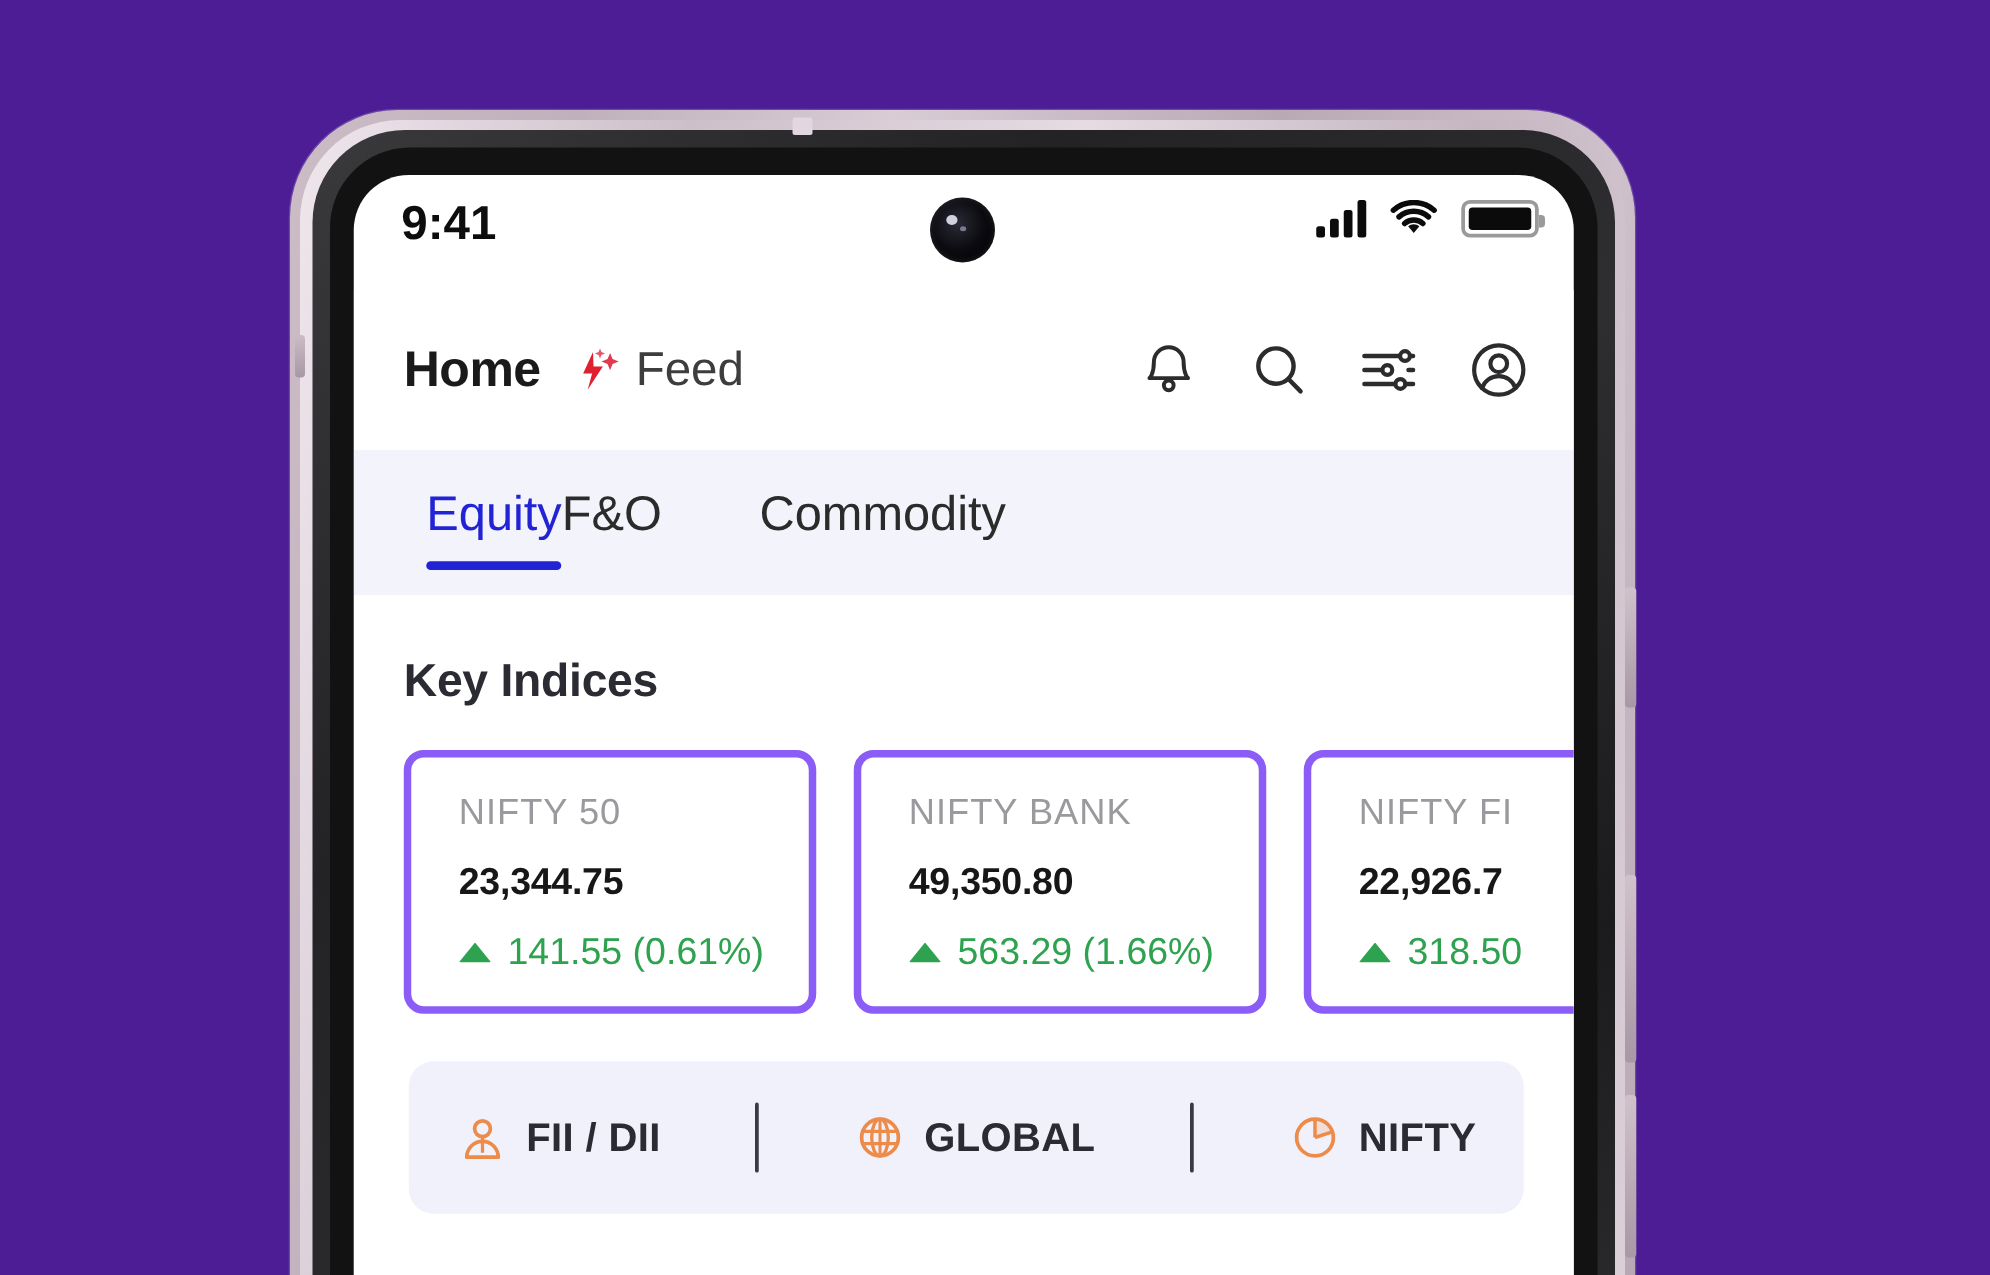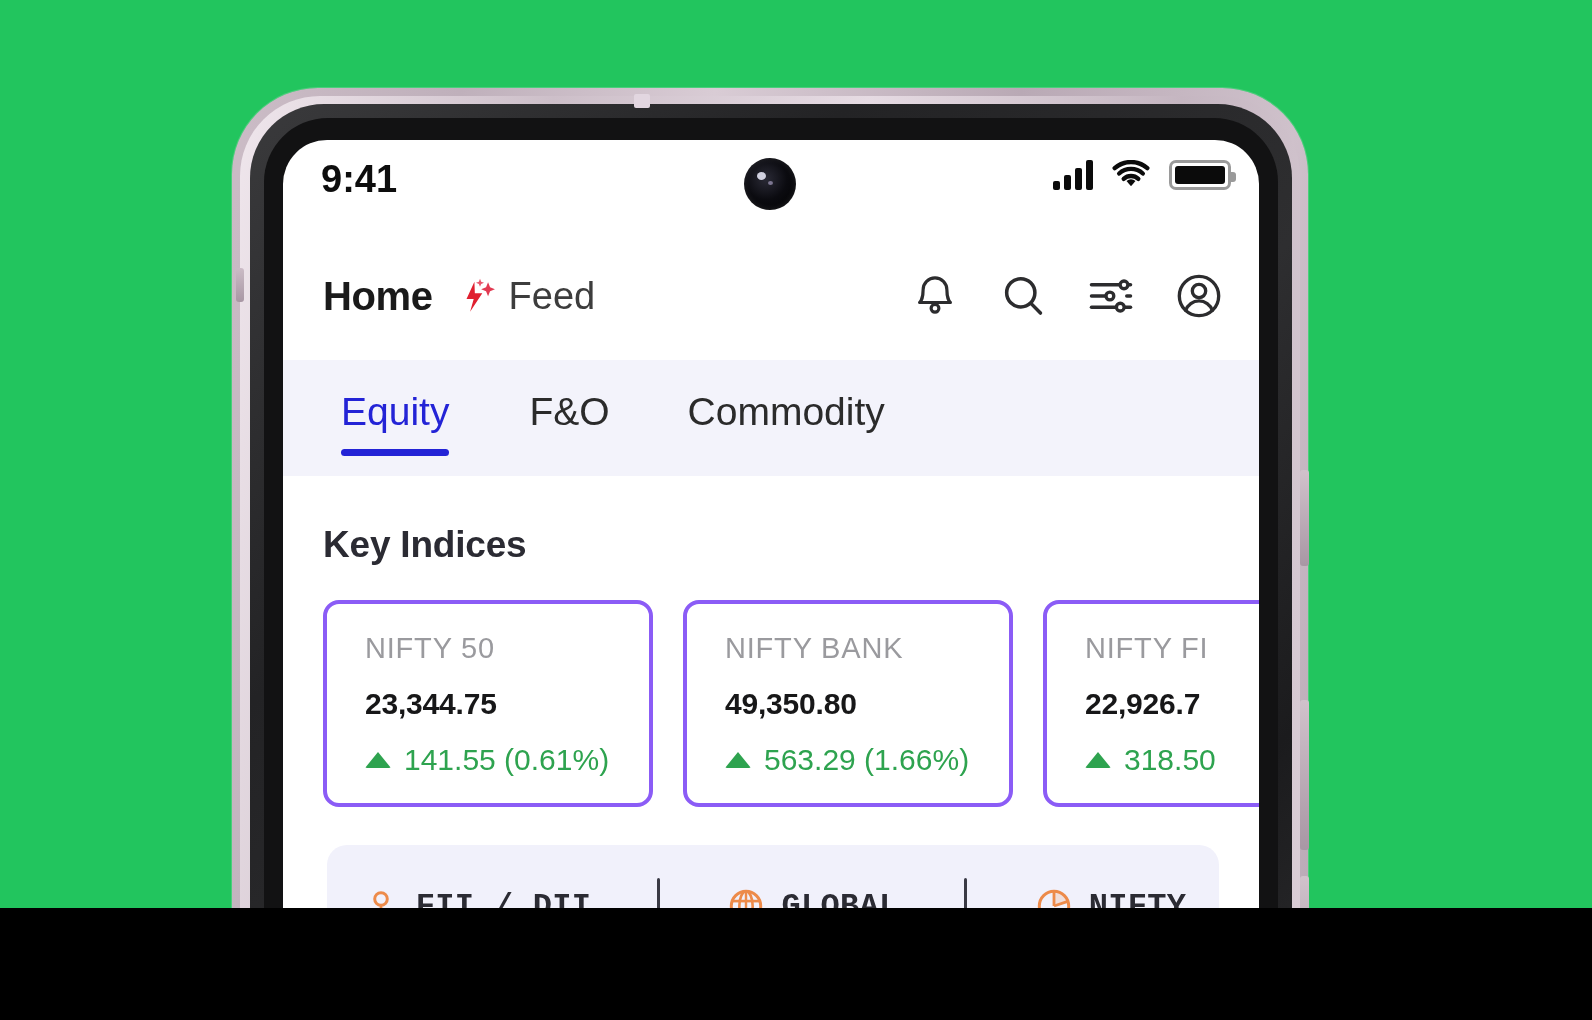--- a/index.html
+++ b/index.html
@@ -8,22 +8,22 @@
     background: #000000;
     width: 1592px;
     height: 1020px;
     overflow: hidden;
     font-family: "Liberation Sans", sans-serif;
   }
 
   #stage {
     position: relative;
     width: 1592px;
-    height: 908px;
-    background: #22c55e;
+    height: 1020px;
+    background: #4c1d95;
     overflow: hidden;
   }
 
   
   .phone-outer {
     position: absolute;
     left: 232px;
     top: 88px;
     width: 1076px;
     height: 1120px;
@@ -208,21 +208,21 @@
   }
   .tab {
     position: relative;
     font-size: 39px;
     color: #2b2b2b;
     padding: 30px 0 0 0;
     white-space: nowrap;
     text-align: center;
   }
   .tab.t-equity { margin-left: 58px; color: #2323d6; font-weight: 500; }
-  .tab.t-fo { margin-left: 80px; }
+  .tab.t-fo { }
   .tab.t-commodity { margin-left: 78px; }
   .tab-underline {
     position: absolute;
     left: 0; right: 0;
     bottom: -22px;
     height: 7px;
     background: #2323d6;
     border-radius: 4px;
   }
 
@@ -247,21 +247,21 @@
     padding-left: 40px;
     display: flex;
     gap: 30px;
     align-items: stretch;
   }
   .index-card {
     flex: 0 0 auto;
     width: 330px;
     box-sizing: border-box;
     background: #ffffff;
-    border: 4px solid #8b5cf6;
+    border: 6px solid #8b5cf6;
     border-radius: 16px;
     padding: 28px 0 26px 38px;
   }
   .idx-name {
     font-size: 29px;
     color: #9a9a9e;
     letter-spacing: 0.8px;
     white-space: nowrap;
   }
   .idx-value {
@@ -292,21 +292,20 @@
 
   
   .quick-bar {
     margin: 38px 40px 0 44px;
     height: 122px;
     background: #f1f1fb;
     border-radius: 20px;
     display: flex;
     align-items: center;
     justify-content: space-around;
-    font-family: Liberation Mono, monospace;
   }
   .qa {
     display: flex;
     align-items: center;
     gap: 14px;
   }
   .qa-label {
     font-size: 32px;
     font-weight: 700;
     color: #2b2b33;

